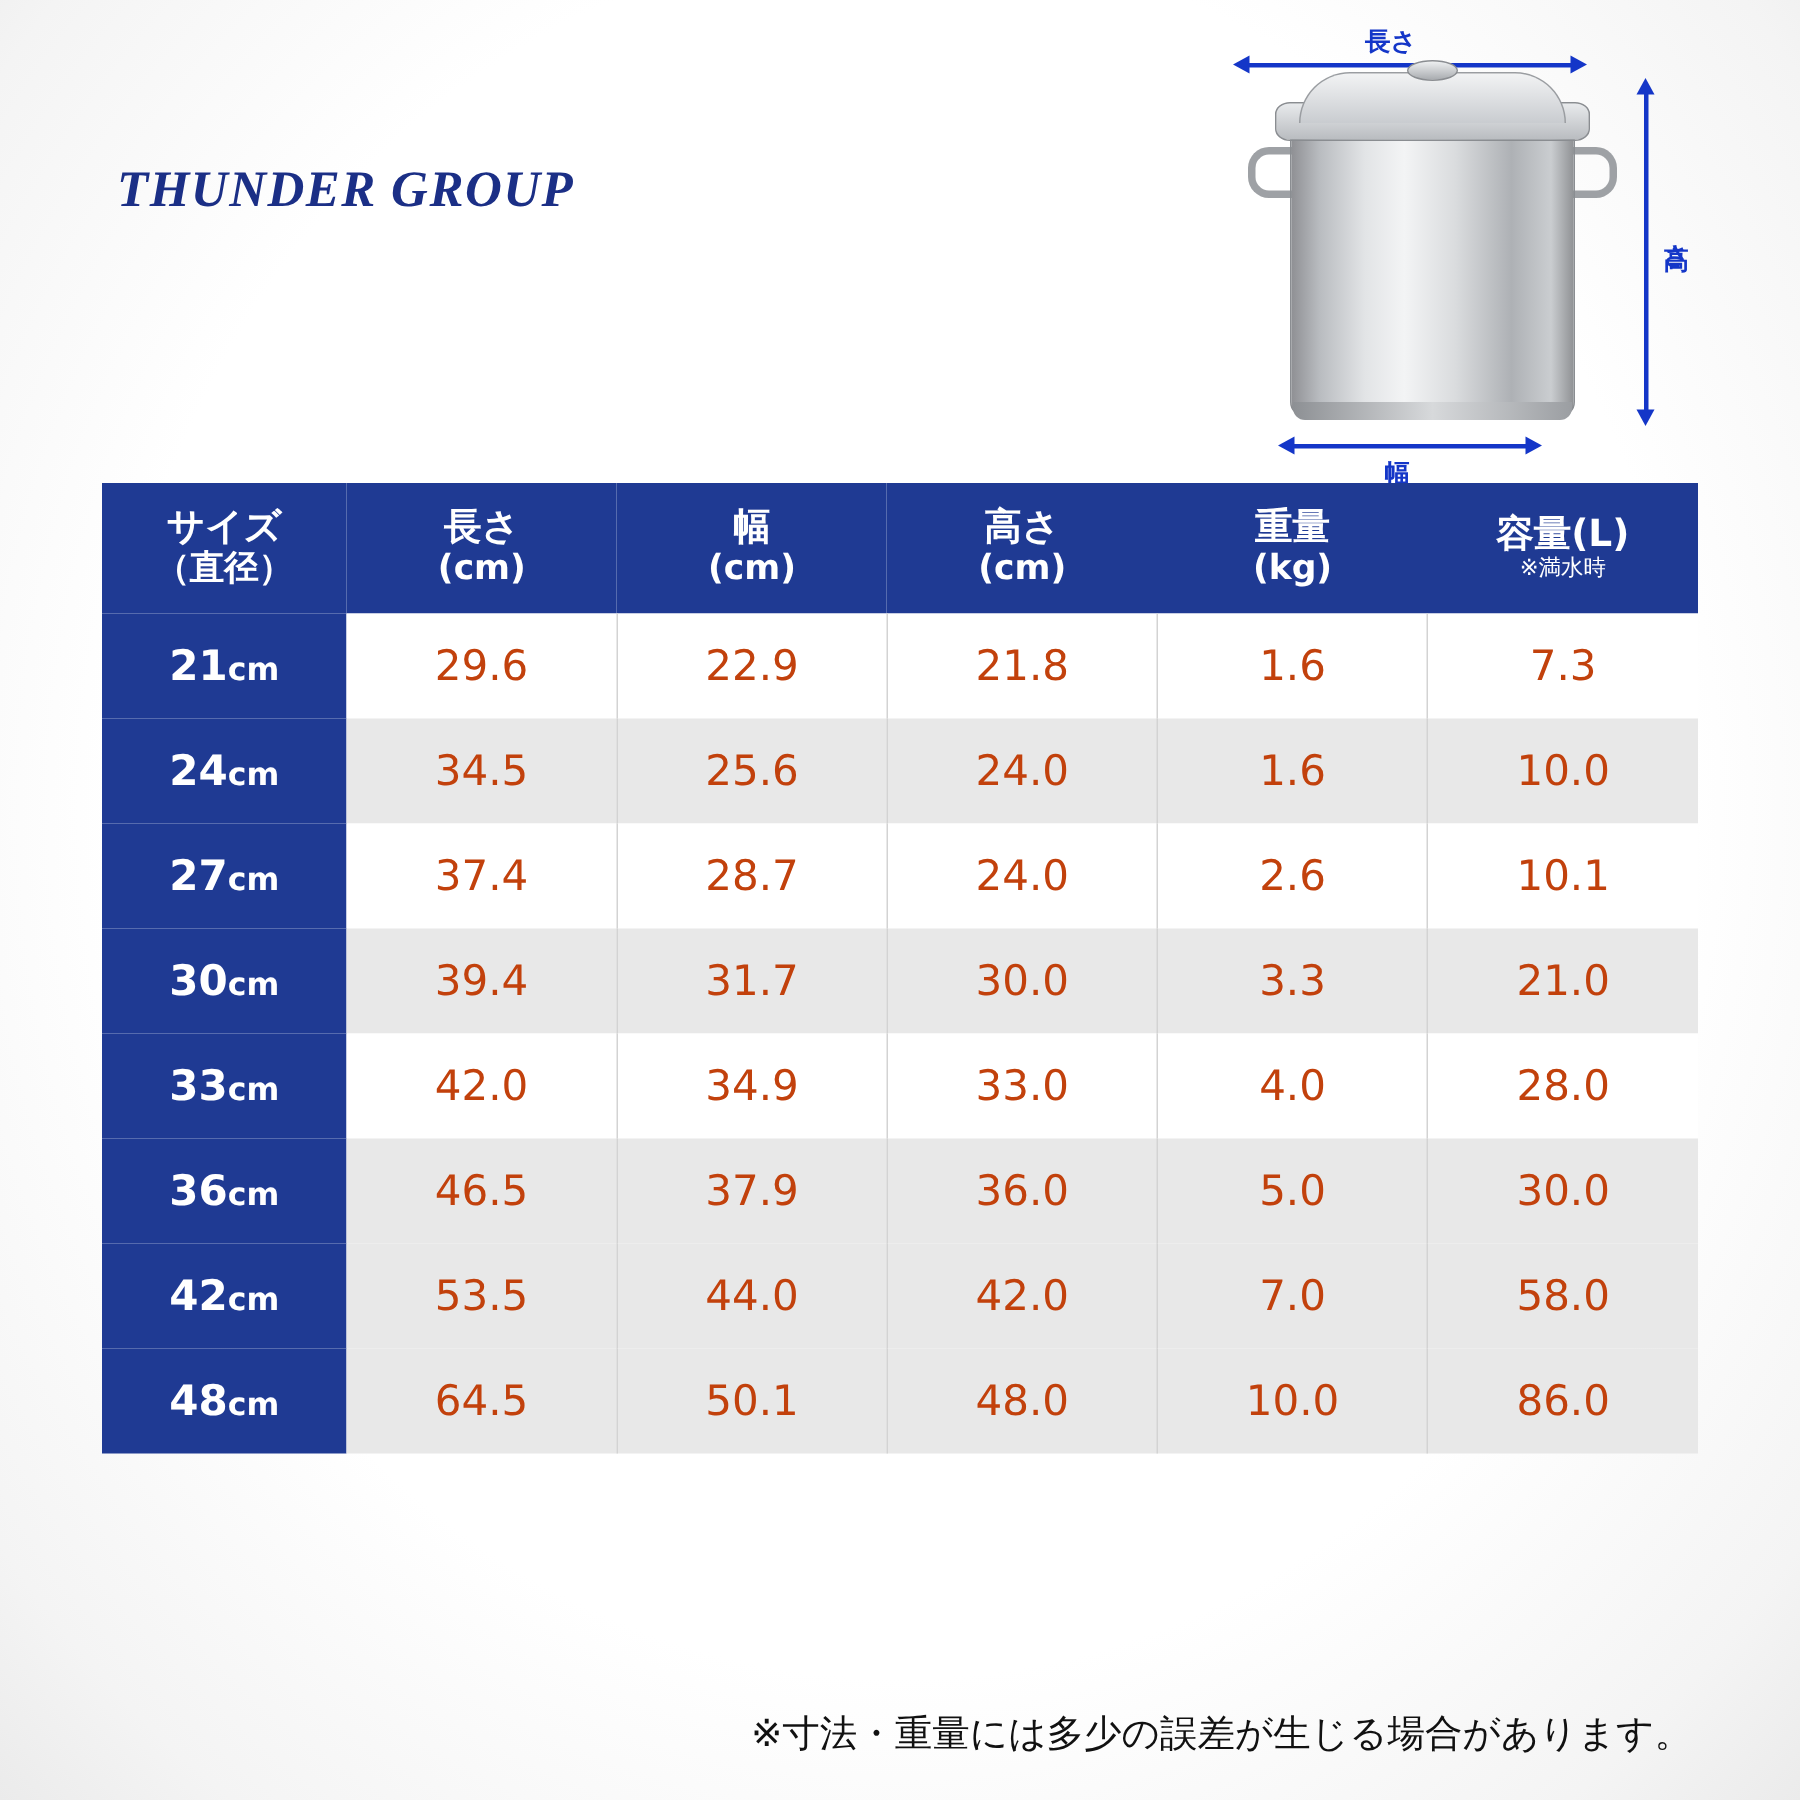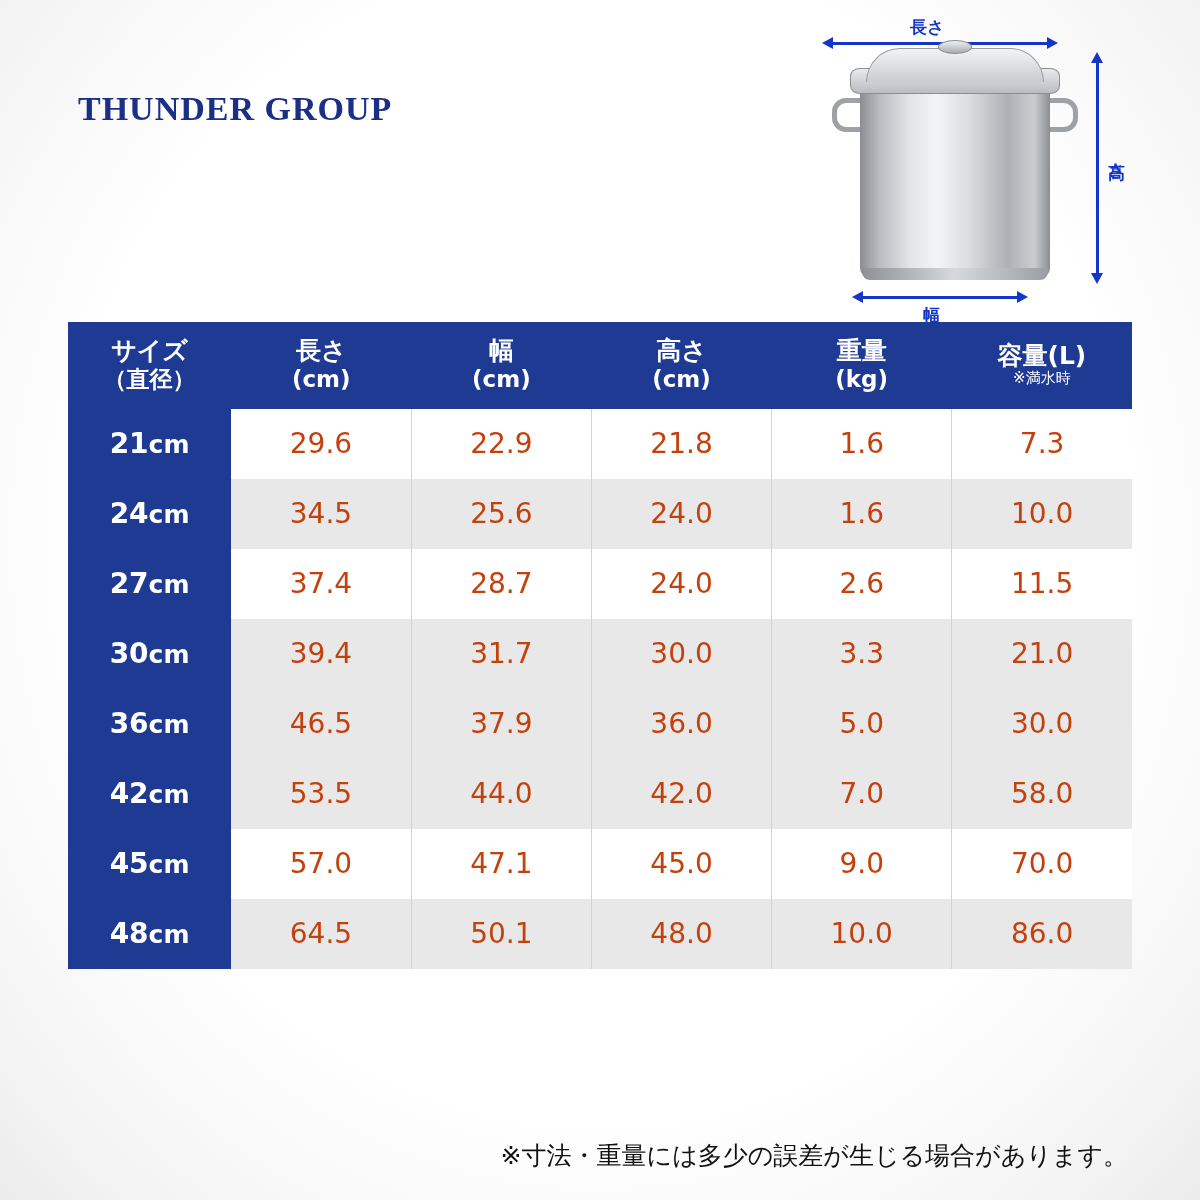--- a/index.html
+++ b/index.html
@@ -11,26 +11,27 @@
   }
   .page {
     position: relative;
     width: 1200px; height: 1200px;
     background: radial-gradient(ellipse at 50% 45%, #ffffff 62%, #f4f4f4 88%, #ebebeb 100%);
   }
 
   
   .brand {
     position: absolute;
-    left: 78px; top: 90px;
+    left: 78px; top: 108px;
     font-family: "Liberation Serif", "DejaVu Serif", serif;
     font-weight: bold;
     font-size: 34px;
     letter-spacing: 1px;
     color: #1b2f86;
+    font-style: italic;
   }
   .main-title {
     position: absolute;
     left: 74px; top: 160px;
     font-family: "DejaVu Sans", "Liberation Sans", sans-serif;
     font-weight: bold;
     font-size: 62px;
     letter-spacing: 2px;
     color: #111111;
     white-space: nowrap;
@@ -171,21 +172,21 @@
     border-right: 1px solid #d3d3d3;
   }
   table.size-table td:last-child { border-right: none; }
   table.size-table td.size-cell {
     background: #1f3a93;
     color: #ffffff;
     font-weight: bold;
     font-size: 28px;
     border-right: none;
   }
-  table.size-table td.size-cell .unit { font-size: 25px; font-weight: bold; }
+  table.size-table td.size-cell .unit { font-size: 21px; font-weight: bold; }
   tr.even td { background: #ffffff; }
   tr.odd  td { background: #e8e8e8; }
   tr.even td.size-cell, tr.odd td.size-cell { background: #1f3a93; }
 
   .col-size { width: 163px; }
   .col-val  { width: 180px; }
 
   
   .footnote {
     position: absolute;
@@ -276,54 +277,54 @@
         <td>24.0</td>
         <td>1.6</td>
         <td>10.0</td>
       </tr>
       <tr class="even">
         <td class="size-cell"><span>27</span><span class="unit">cm</span></td>
         <td>37.4</td>
         <td>28.7</td>
         <td>24.0</td>
         <td>2.6</td>
-        <td>11.5</td>
+        <td>10.1</td>
       </tr>
       <tr class="odd">
         <td class="size-cell"><span>30</span><span class="unit">cm</span></td>
         <td>39.4</td>
         <td>31.7</td>
         <td>30.0</td>
         <td>3.3</td>
         <td>21.0</td>
       </tr>
+      <tr class="even">
+        <td class="size-cell"><span>33</span><span class="unit">cm</span></td>
+        <td>42.0</td>
+        <td>34.9</td>
+        <td>33.0</td>
+        <td>4.0</td>
+        <td>28.0</td>
+      </tr>
       <tr class="odd">
         <td class="size-cell"><span>36</span><span class="unit">cm</span></td>
         <td>46.5</td>
         <td>37.9</td>
         <td>36.0</td>
         <td>5.0</td>
         <td>30.0</td>
       </tr>
       <tr class="odd">
         <td class="size-cell"><span>42</span><span class="unit">cm</span></td>
         <td>53.5</td>
         <td>44.0</td>
         <td>42.0</td>
         <td>7.0</td>
         <td>58.0</td>
       </tr>
-      <tr class="even">
-        <td class="size-cell"><span>45</span><span class="unit">cm</span></td>
-        <td>57.0</td>
-        <td>47.1</td>
-        <td>45.0</td>
-        <td>9.0</td>
-        <td>70.0</td>
-      </tr>
       <tr class="odd">
         <td class="size-cell"><span>48</span><span class="unit">cm</span></td>
         <td>64.5</td>
         <td>50.1</td>
         <td>48.0</td>
         <td>10.0</td>
         <td>86.0</td>
       </tr>
     </tbody>
   </table>

